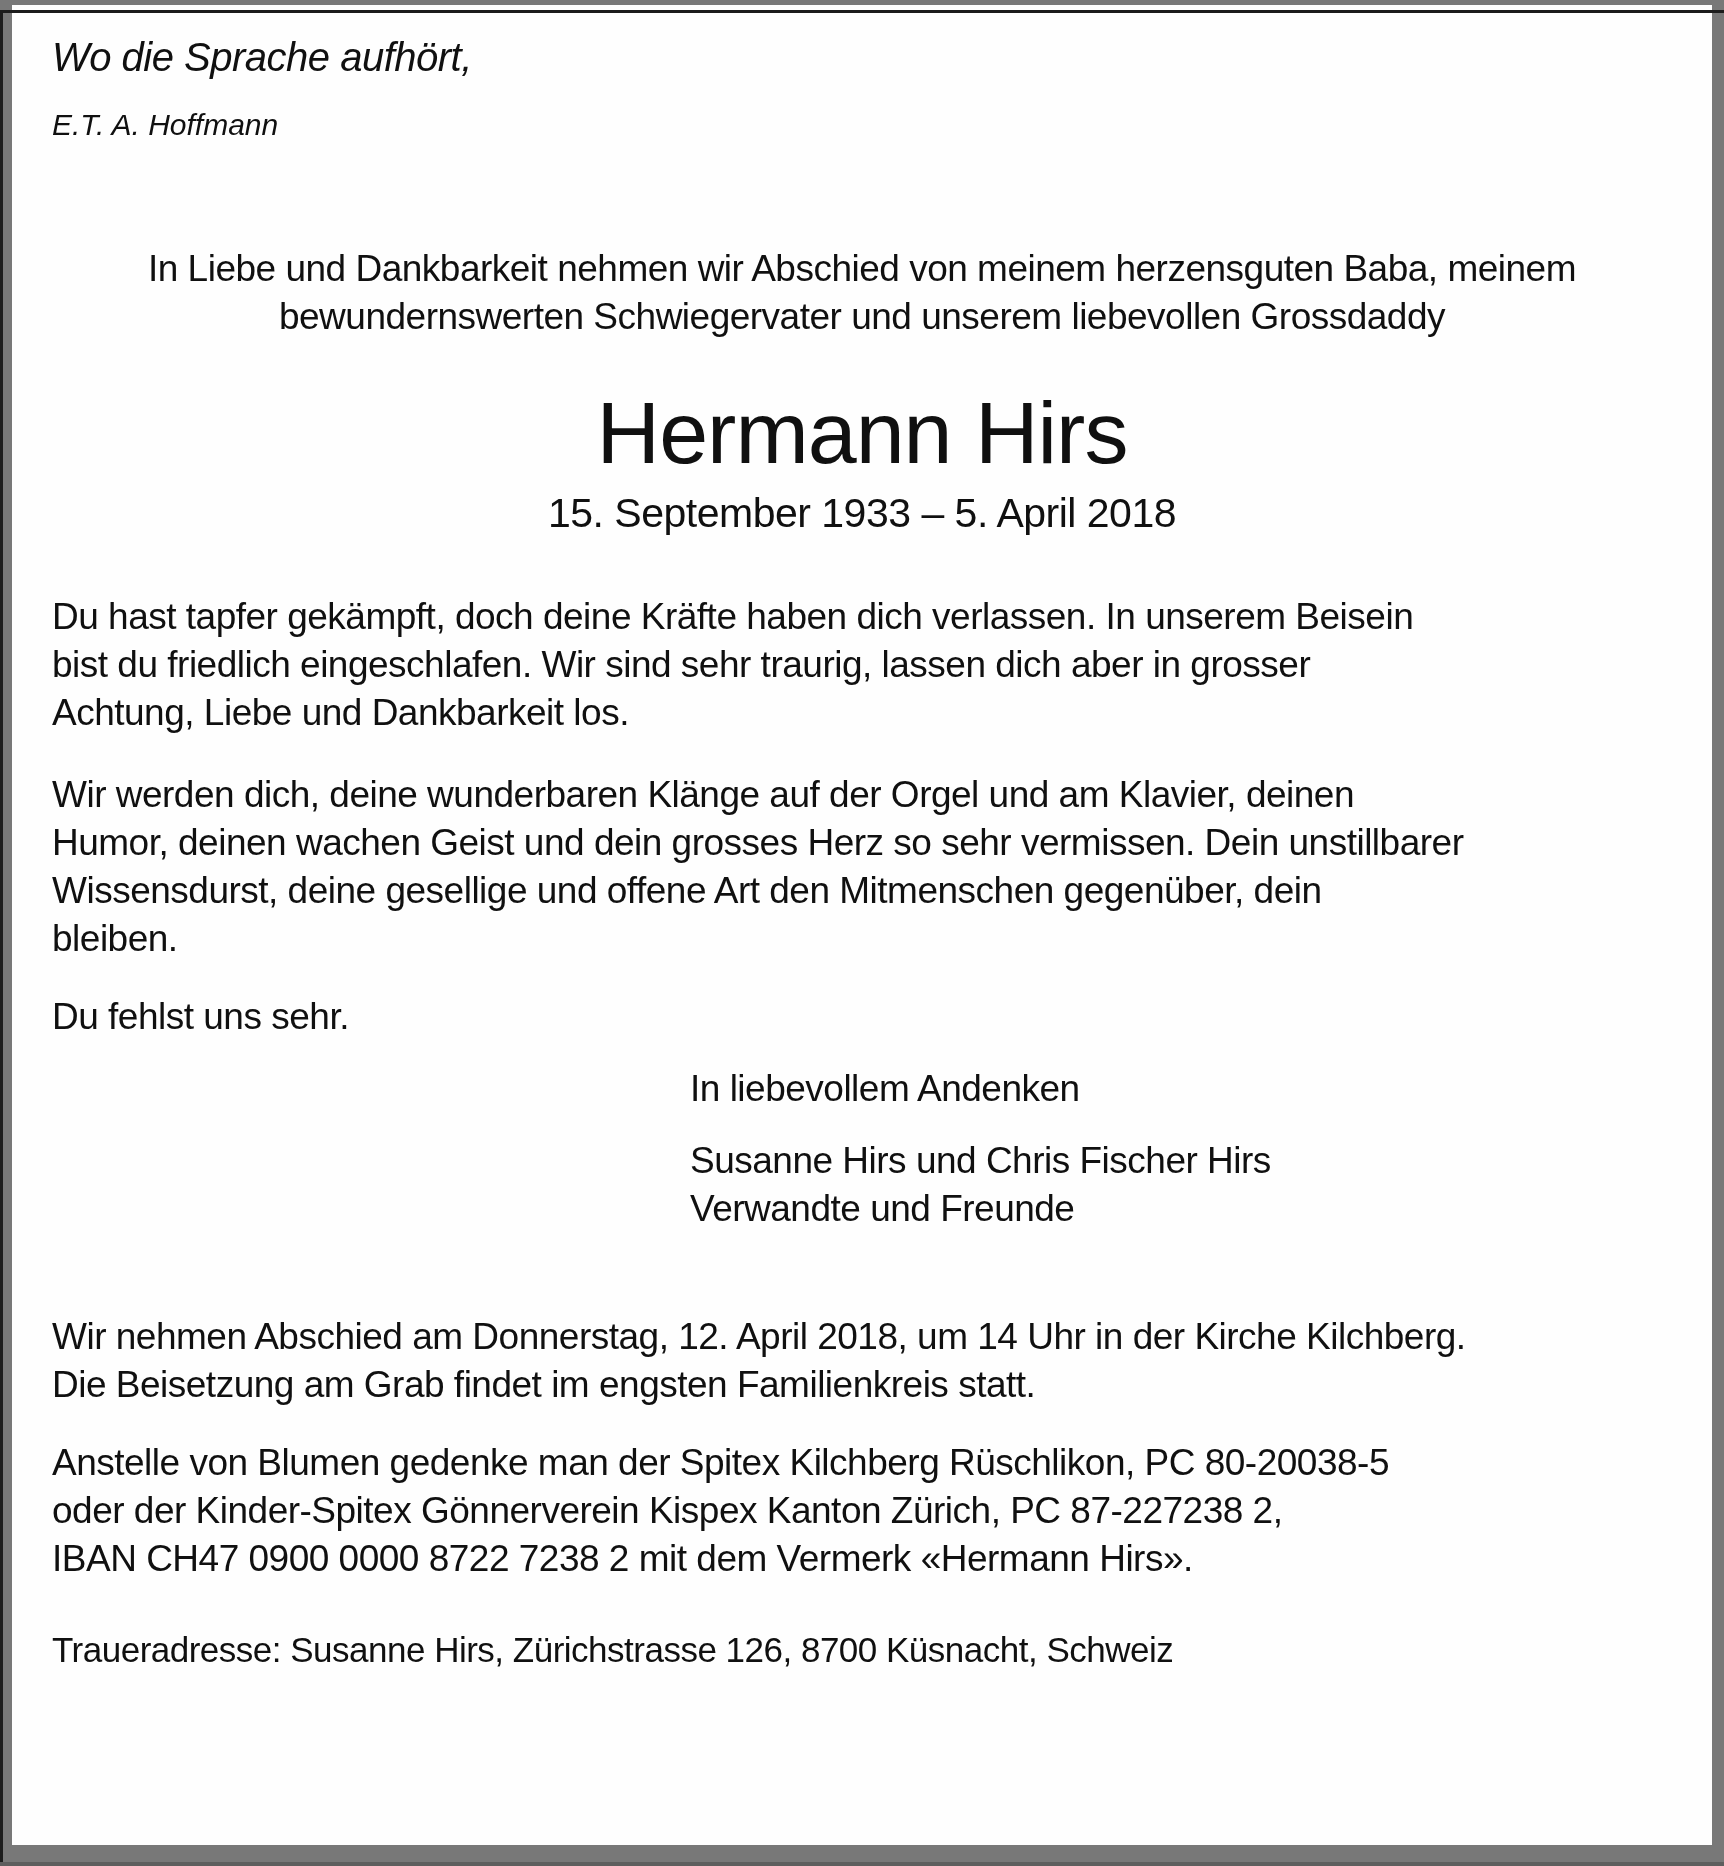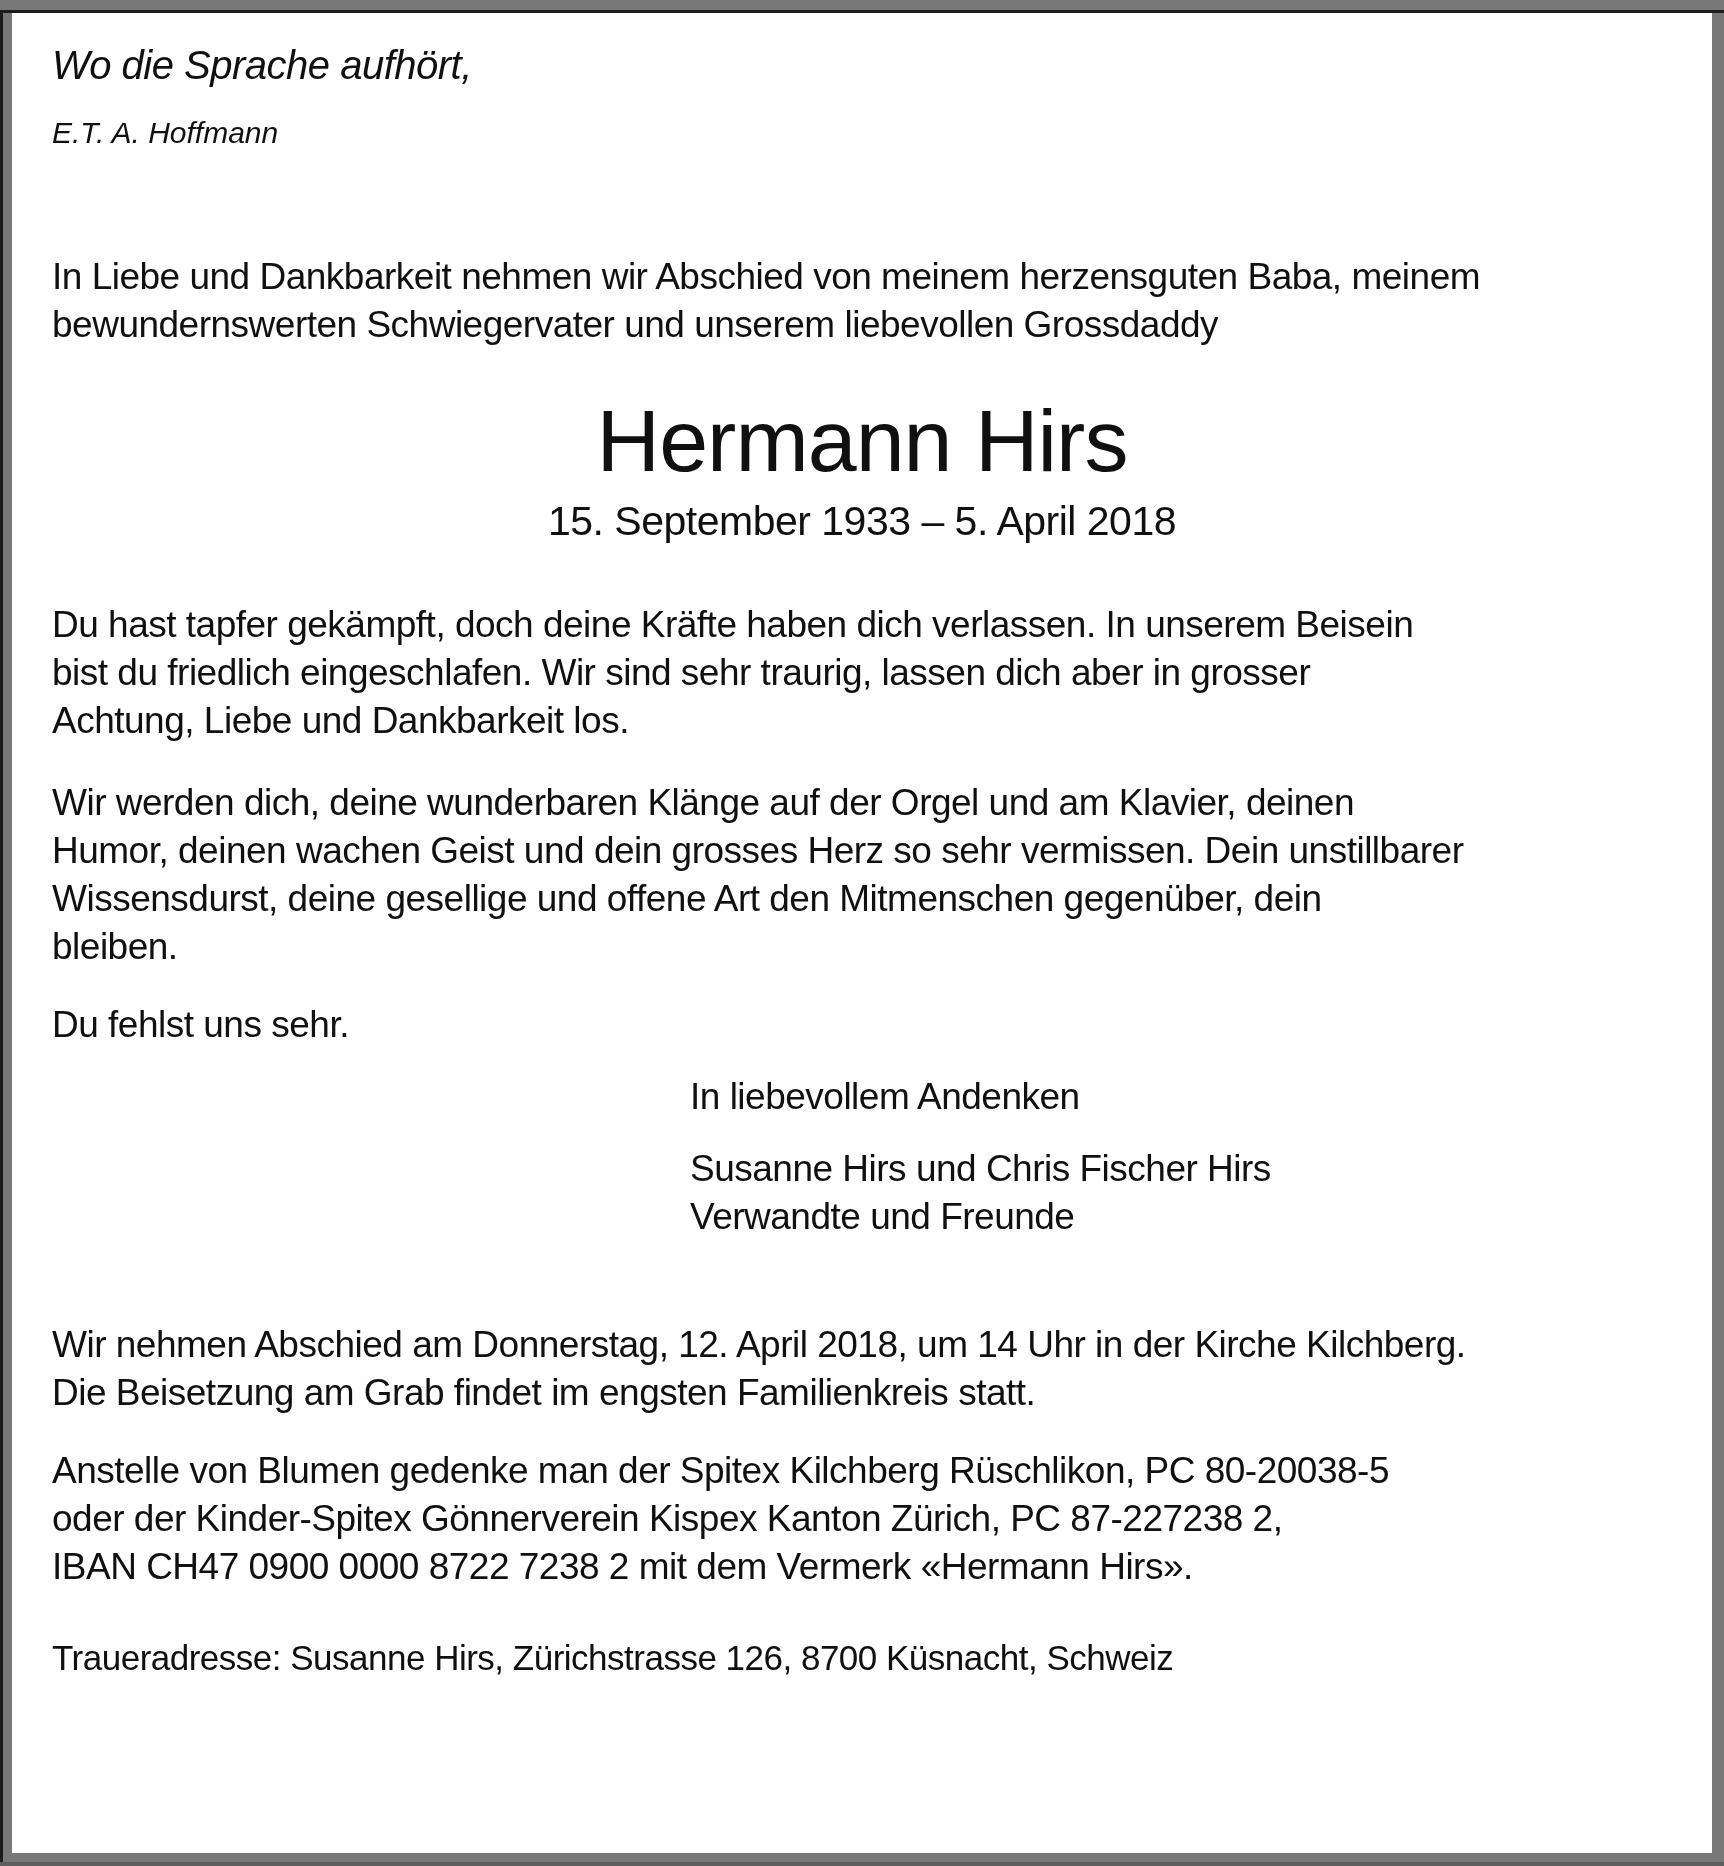--- a/index.html
+++ b/index.html
@@ -18,34 +18,34 @@
   }
   .frame-left {
     position: absolute; left: 0; top: 10px;
     width: 3px; height: 1856px; background: #1c1c1c; z-index: 3;
   }
   .frame-bottom {
     position: absolute; left: 0; bottom: 0;
     width: 100%; height: 4px; background: #5e5e5e; z-index: 3;
   }
   .page {
-    position: absolute; left: 12px; top: 13px;
+    position: absolute; left: 12px; top: 5px;
     width: 1700px; height: 1840px;
     background: #fefefe;
     box-sizing: border-box;
     padding: 26px 40px 0 40px;
     color: #101010;
     z-index: 2;
   }
   .quote-block { font-style: italic; }
   .quote-line { font-size: 40px; line-height: 52px; letter-spacing: -0.5px; white-space: nowrap; }
   .attribution { font-style: italic; font-size: 30px; line-height: 40px; margin-top: 22px; white-space: nowrap; }
   .body-block .tline,
   .body-line { font-size: 37px; line-height: 48px; letter-spacing: -0.5px; white-space: nowrap; }
-  .intro { margin-top: 100px; }
+  .intro { margin-top: 100px; text-align: center; }
   .deceased-name {
     margin-top: 46px; text-align: center;
     font-size: 88px; line-height: 92px; font-weight: 400; letter-spacing: -1px;
   }
   .life-dates { margin-top: 8px; text-align: center; font-size: 41px; line-height: 52px; letter-spacing: -0.5px; }
   .para1 { margin-top: 54px; }
   .para2 { margin-top: 34px; }
   .farewell { margin-top: 30px; }
   .memoriam { margin-top: 24px; margin-left: 638px; }
   .memoriam-header { margin-bottom: 24px; }

